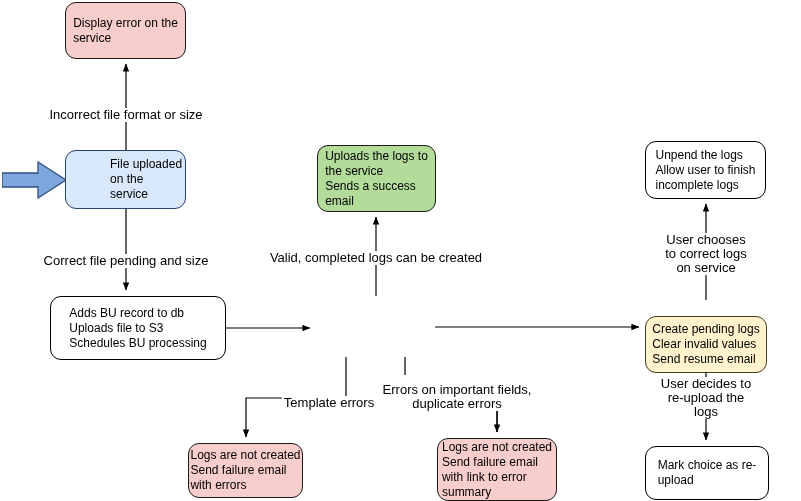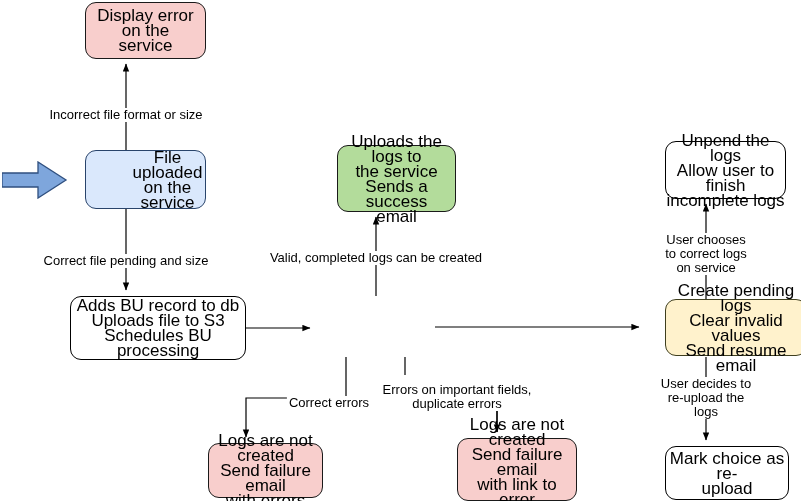--- a/index.html
+++ b/index.html
@@ -23,27 +23,25 @@
     height: 501px;
   }
   .node {
     position: absolute;
     box-sizing: border-box;
     border: 1.2px solid #000000;
     border-radius: 11px;
     display: flex;
     align-items: center;
     justify-content: center;
-    text-align: center;
     color: #000000;
-    font-size: 17px;
+    font-size: 12px;
     line-height: 15px;
     white-space: pre-line;
     z-index: 2;
-    margin-left: 20px;
   }
   .node-white  { background: #ffffff; border-color: #000000; }
   .node-pink   { background: #f8cecc; border-color: #1a1a1a; }
   .node-blue   { background: #dae8fc; border-color: #29446b; }
   .node-green  { background: #b3dc9b; border-color: #1a1a1a; }
   .node-yellow { background: #fff2cc; border-color: #3f3f1f; }
   .edge-label {
     position: absolute;
     color: #000000;
     font-size: 13px;
@@ -117,35 +115,35 @@
 
   <div class="node node-pink" style="left:437px; top:438px; width:120px; height:63px;">Logs are not created
 Send failure email
 with link to error
 summary</div>
 
   <div class="node node-white" style="left:645px; top:141px; width:121px; height:58px;">Unpend the logs
 Allow user to finish
 incomplete logs</div>
 
-  <div class="node node-yellow" style="left:645px; top:299px; width:142px; height:57px;">Create pending logs
+  <div class="node node-yellow" style="left:645px; top:316px; width:122px; height:57px;">Create pending logs
 Clear invalid values
 Send resume email</div>
 
   <div class="node node-white" style="left:645px; top:446px; width:124px; height:54px;">Mark choice as re-
 upload</div>
 
   <div class="edge-label" style="left:126px; top:115px; transform:translate(-50%,-50%);">Incorrect file format or size</div>
 
   <div class="edge-label" style="left:126px; top:261px; transform:translate(-50%,-50%);">Correct file pending and size</div>
 
   <div class="edge-label" style="left:376px; top:258px; transform:translate(-50%,-50%);">Valid, completed logs can be created</div>
 
 
-  <div class="edge-label" style="left:329px; top:403px; transform:translate(-50%,-50%);">Correct errors</div>
+  <div class="edge-label" style="left:329px; top:403px; transform:translate(-50%,-50%);">Template errors</div>
 
   <div class="edge-label" style="left:457px; top:397px; transform:translate(-50%,-50%);">Errors on important fields,
 duplicate errors</div>
 
   <div class="edge-label" style="left:706px; top:254px; transform:translate(-50%,-50%);">User chooses to correct logs on service</div>
 
   <div class="edge-label" style="left:706px; top:398px; transform:translate(-50%,-50%);">User decides to re-upload the logs</div>
 
 </div>
 

